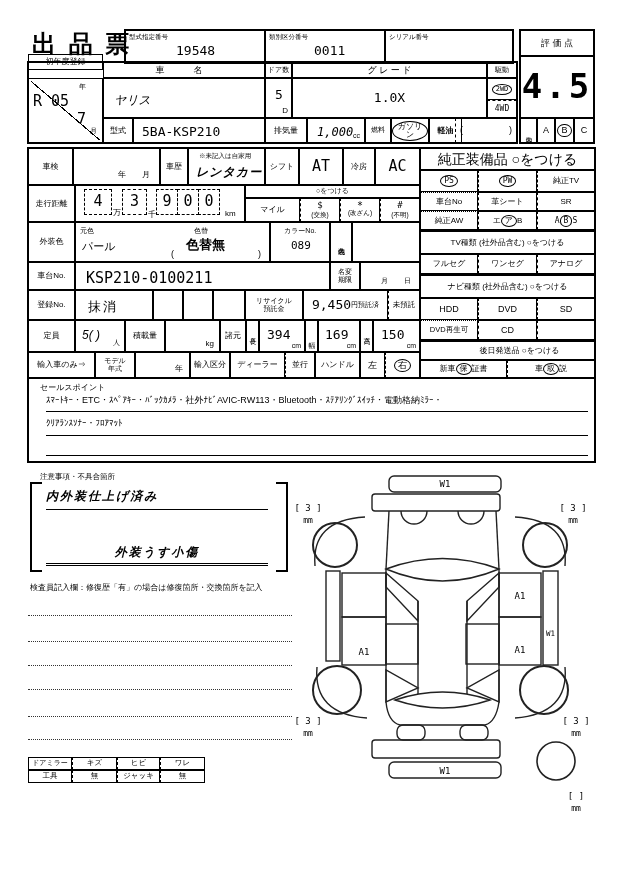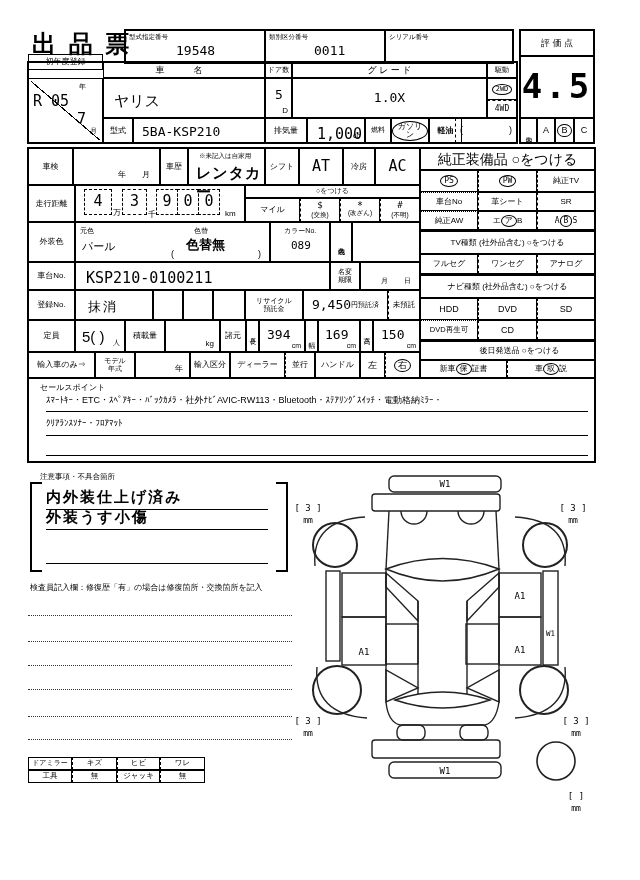--- a/index.html
+++ b/index.html
@@ -4,21 +4,21 @@
 <style>
   html,body{margin:0;padding:0;background:#e8e8e8;}
   #page{position:relative;width:640px;height:880px;background:#fff;font-family:"Liberation Sans",sans-serif;color:#000;overflow:hidden;}
   .a{position:absolute;box-sizing:border-box;}
   .c{border:1px solid #000;}
   .f{display:flex;align-items:center;justify-content:center;text-align:center;line-height:1.15;}
   .col{display:flex;flex-direction:column;align-items:center;justify-content:center;line-height:1.1;}
   .mono{font-family:"DejaVu Sans Mono",monospace;}
   .bold{font-weight:bold;}
   .s6{font-size:6.5px;} .s7{font-size:7px;} .s75{font-size:7.5px;} .s8{font-size:8px;} .s85{font-size:14px;}
-  .s9{font-size:9px;} .s10{font-size:10px;} .s11{font-size:11px;} .s12{font-size:15px;} .s13{font-size:13px;} .s15{font-size:15px;}
+  .s9{font-size:9px;} .s10{font-size:10px;} .s11{font-size:11px;} .s12{font-size:12px;font-style:italic;} .s13{font-size:13px;} .s15{font-size:15px;}
   .circ{display:inline-block;border:1.5px solid #000;border-radius:50%;padding:1px 3px;line-height:1;}
   .dashL{border-left:1px dashed #000;}
   .dotT{border-top:1px dotted #000;}
   .bt2{border-top:2px solid #000;}
   .vtext{writing-mode:vertical-rl;text-orientation:upright;letter-spacing:0px;}
   .heavy{border:2px solid #000;pointer-events:none;background:transparent;}
   .ul{border-bottom:1.2px solid #000;}
   .dotline{border-bottom:1.5px dotted #333;}
   .diagbg{background:linear-gradient(to top right,transparent 49.2%,#000 49.2%,#000 50.4%,transparent 50.4%);}
   svg text{font-family:"DejaVu Sans Mono",monospace;fill:#000;}
@@ -276,21 +276,21 @@
   <div class="a ul s9" style="left:46px;top:418px;width:542px;height:18px;">ｸﾘｱﾗﾝｽｿﾅｰ・ﾌﾛｱﾏｯﾄ</div>
   <div class="a ul" style="left:46px;top:438px;width:542px;height:18px;"></div>
   <div class="a heavy" style="left:27px;top:147px;width:569px;height:316px;"></div>
   <div class="a" style="left:419px;top:147px;width:2px;height:231px;background:#000;"></div>
   <div class="a" style="left:27px;top:377px;width:569px;height:2px;background:#000;"></div>
 
   <span class="a s75" style="left:40px;top:472px;">注意事項・不具合箇所</span>
   <div class="a" style="left:30px;top:482px;width:12px;height:90px;border-left:2px solid #000;border-top:2px solid #000;border-bottom:2px solid #000;"></div>
   <div class="a" style="left:276px;top:482px;width:12px;height:90px;border-right:2px solid #000;border-top:2px solid #000;border-bottom:2px solid #000;"></div>
   <div class="a s12 bold" style="left:46px;top:488px;width:222px;height:22px;border-bottom:1.5px solid #000;letter-spacing:2px;">内外装仕上げ済み</div>
-  <div class="a s12 bold" style="left:46px;top:508px;width:222px;height:22px;border-bottom:1.5px solid #000;letter-spacing:2px;">外装うす小傷</div>
+  <div class="a s12 bold" style="left:46px;top:544px;width:222px;height:22px;border-bottom:1.5px solid #000;letter-spacing:2px;text-align:center;">外装うす小傷</div>
   <div class="a" style="left:46px;top:542px;width:222px;height:22px;border-bottom:1.5px solid #000;"></div>
   <div class="a s8" style="left:30px;top:582px;width:272px;">検査員記入欄：修復歴「有」の場合は修復箇所・交換箇所を記入</div>
   <div class="a dotline" style="left:28px;top:615px;width:264px;height:1px;"></div>
   <div class="a dotline" style="left:28px;top:641px;width:264px;height:1px;"></div>
   <div class="a dotline" style="left:28px;top:665px;width:264px;height:1px;"></div>
   <div class="a dotline" style="left:28px;top:689px;width:264px;height:1px;"></div>
   <div class="a dotline" style="left:28px;top:716px;width:264px;height:1px;"></div>
   <div class="a dotline" style="left:28px;top:739px;width:264px;height:1px;"></div>
 
   <div class="a c f s7" style="left:28px;top:757px;width:44px;height:13px;">ドアミラー</div>

